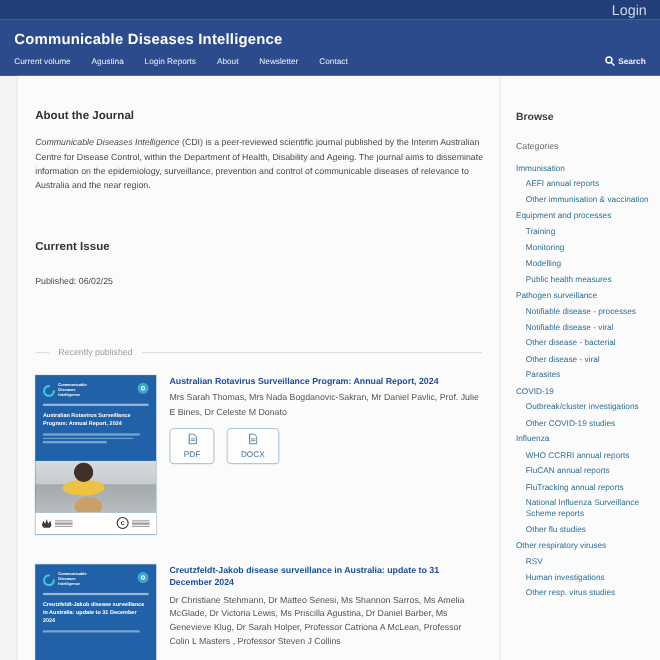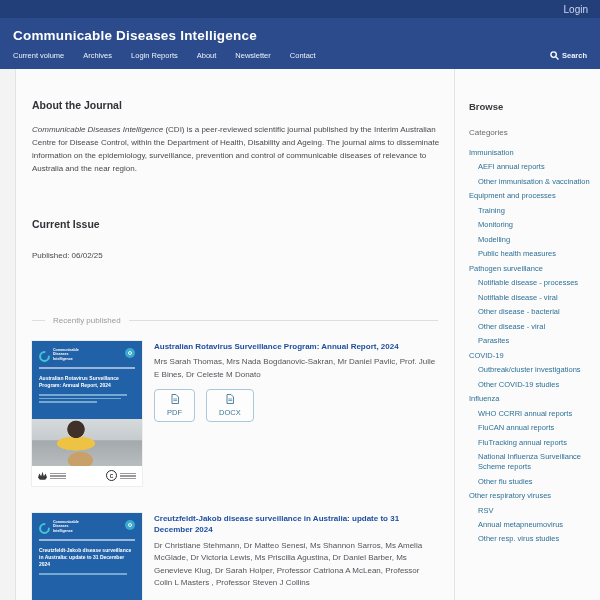--- a/index.html
+++ b/index.html
@@ -1,21 +1,21 @@
 <!DOCTYPE html>
 <html><head>
 <meta charset="utf-8">
 <style>
   * { margin:0; padding:0; box-sizing:border-box; }
   html,body { width:600px; height:600px; overflow:hidden; }
   body { font-family:"Liberation Sans", sans-serif; background:#f3f3f4; color:#444; }
 
   
   .topbar { height:18px; background:#233f7a; display:flex; justify-content:flex-end; align-items:center; padding:0 12px; }
-  .topbar a { color:#ccd7ef; font-size:10px; text-decoration:none; }
+  .topbar a { color:#ccd7ef; font-size:13px; text-decoration:none; }
 
   
   header { background:#2b4b8c; padding:8px 0 0 0; }
   .site-title { color:#fff; font-size:13.5px; font-weight:bold; padding:2px 13px 8px 13px; letter-spacing:.2px; cursor:pointer; }
   nav { display:flex; align-items:flex-start; justify-content:space-between; padding:0 13px 9px 13px; }
   .nav-left { display:flex; gap:19px; }
   .nav-left a, .nav-search { color:#eef2fb; font-size:7.5px; text-decoration:none; }
   .nav-search { display:flex; align-items:center; gap:3px; font-weight:bold; }
 
   
@@ -85,21 +85,21 @@
 
 <div class="topbar">
   <a href="#">Login</a>
 </div>
 
 <header>
   <div class="site-title">Communicable Diseases Intelligence</div>
   <nav>
     <div class="nav-left" id="nav-list">
         <a href="#">Current volume</a>
-        <a href="#">Archives</a>
+        <a href="#">Agustina</a>
         <a href="#">Login Reports</a>
         <a href="#">About</a>
         <a href="#">Newsletter</a>
         <a href="#">Contact</a>
       </div>
     <a href="#" class="nav-search">
       <svg width="9" height="9" viewBox="0 0 10 10">
           <circle cx="4" cy="4" r="3" fill="none" stroke="#fff" stroke-width="1.5"></circle>
           <line x1="6.4" y1="6.4" x2="9.4" y2="9.4" stroke="#fff" stroke-width="1.5"></line>
         </svg>
@@ -285,20 +285,20 @@
         <li class="lvl1">
           <a href="#">Other flu studies</a>
         </li>
         <li class="lvl0">
           <a href="#">Other respiratory viruses</a>
         </li>
         <li class="lvl1">
           <a href="#">RSV</a>
         </li>
         <li class="lvl1">
-          <a href="#">Annual metapneumovirus</a>
+          <a href="#">Human investigations</a>
         </li>
         <li class="lvl1">
           <a href="#">Other resp. virus studies</a>
         </li>
       </ul>
   </aside>
 </div>
 
 </body></html>

